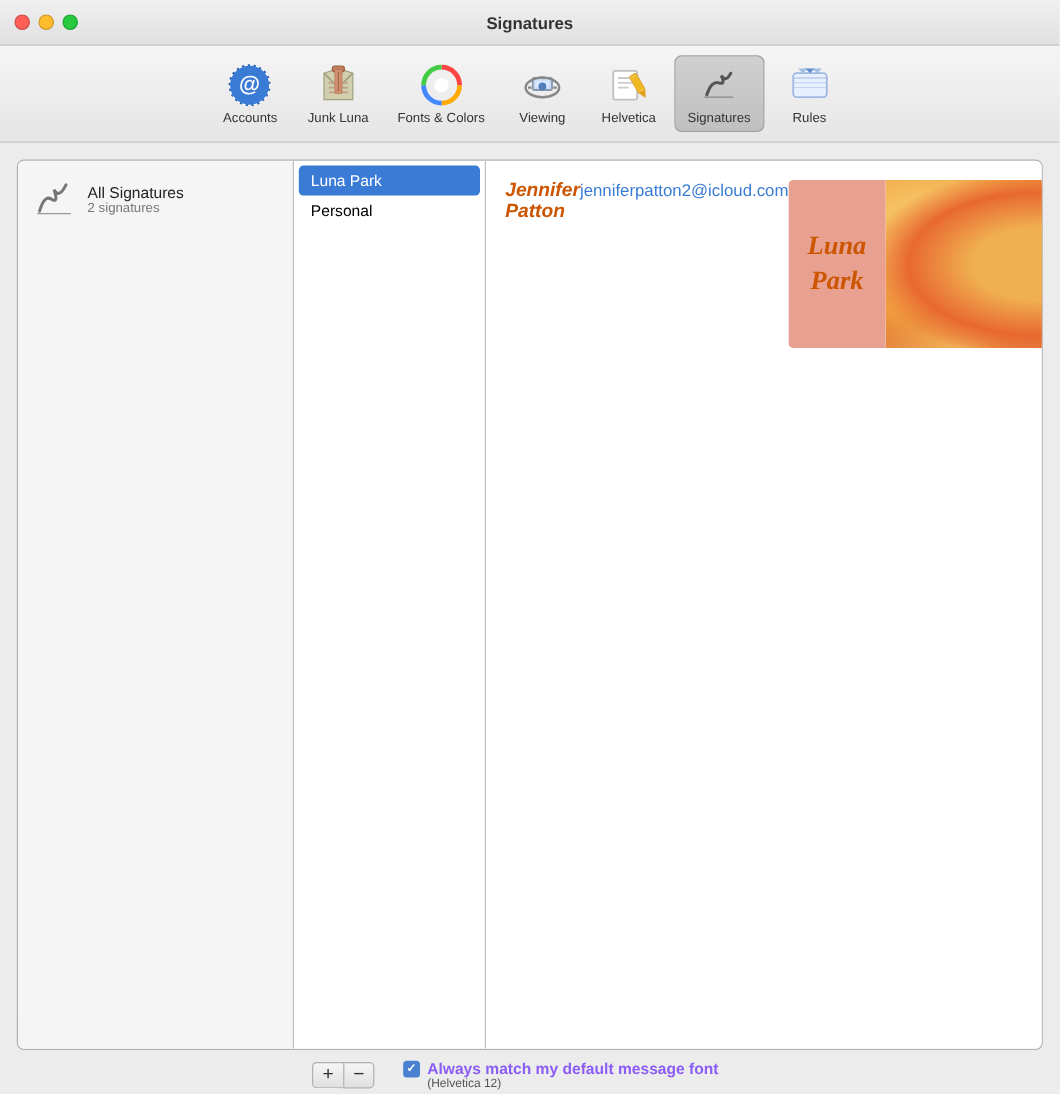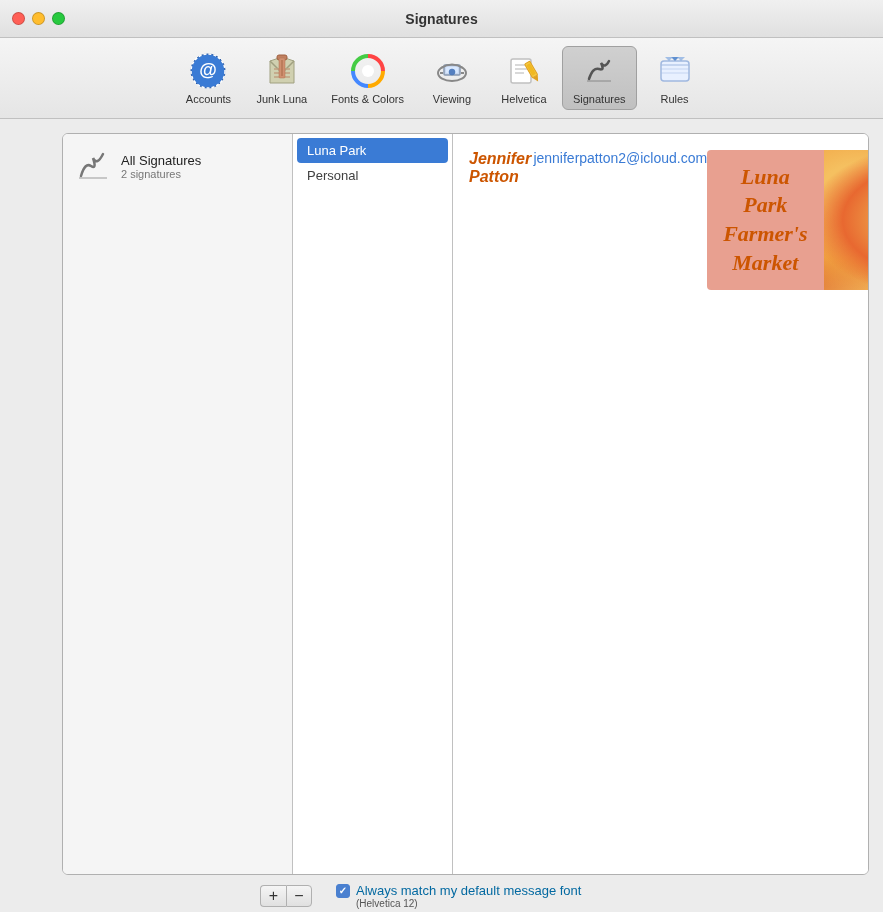--- a/index.html
+++ b/index.html
@@ -96,21 +96,20 @@
     
     .panels {
       display: flex;
       gap: 0;
       flex: 1;
       min-height: 0;
       border: 1px solid #b0b0b0;
       border-radius: 6px;
       overflow: hidden;
       background: white;
-      margin-left: 48px;
     }
 
     
     .panel-accounts {
       width: 230px;
       background: #f5f5f5;
       border-right: 1px solid #c0c0c0;
       padding: 8px 0;
       flex-shrink: 0;
     }
@@ -149,21 +148,21 @@
       flex-direction: column;
       flex-shrink: 0;
       padding: 4px;
       overflow-y: auto;
     }
     .sig-name-item {
       padding: 5px 10px;
       border-radius: 4px;
       cursor: pointer;
       font-size: 13px;
-      color: #404040;
+      color: #000000;
     }
     .sig-name-item.selected {
       background: #3a7bd5;
       color: white;
     }
 
     
     .panel-preview {
       flex: 1;
       background: white;
@@ -272,21 +271,22 @@
       flex-shrink: 0;
     }
     .checkbox-check {
       color: white;
       font-size: 10px;
       font-weight: bold;
       line-height: 1;
     }
     .checkbox-label {
       font-size: 13px;
-      color: #0369a1;
+      color: #8b5cf6;
+      font-weight: bold;
     }
     .checkbox-sub {
       font-size: 10px;
       color: #555;
       margin-left: 20px;
     }
   </style>
 </head>
 <body>
 
@@ -427,21 +427,20 @@
       <div class="sig-name-item">Personal</div>
     </div>
 
     <div class="panel-preview">
       <div class="preview-name">Jennifer Patton</div>
       <div class="preview-email">jenniferpatton2@icloud.com</div>
       <div class="preview-banner">
         <div class="banner-left">
           <div class="banner-text">
             <span>Luna Park</span><br>
-            <span>Farmer's Market</span>
           </div>
         </div>
         <div class="banner-right">
           <div class="grapefruit-bg"></div>
         </div>
       </div>
     </div>
   </div>
 
   <div class="bottom-buttons">

